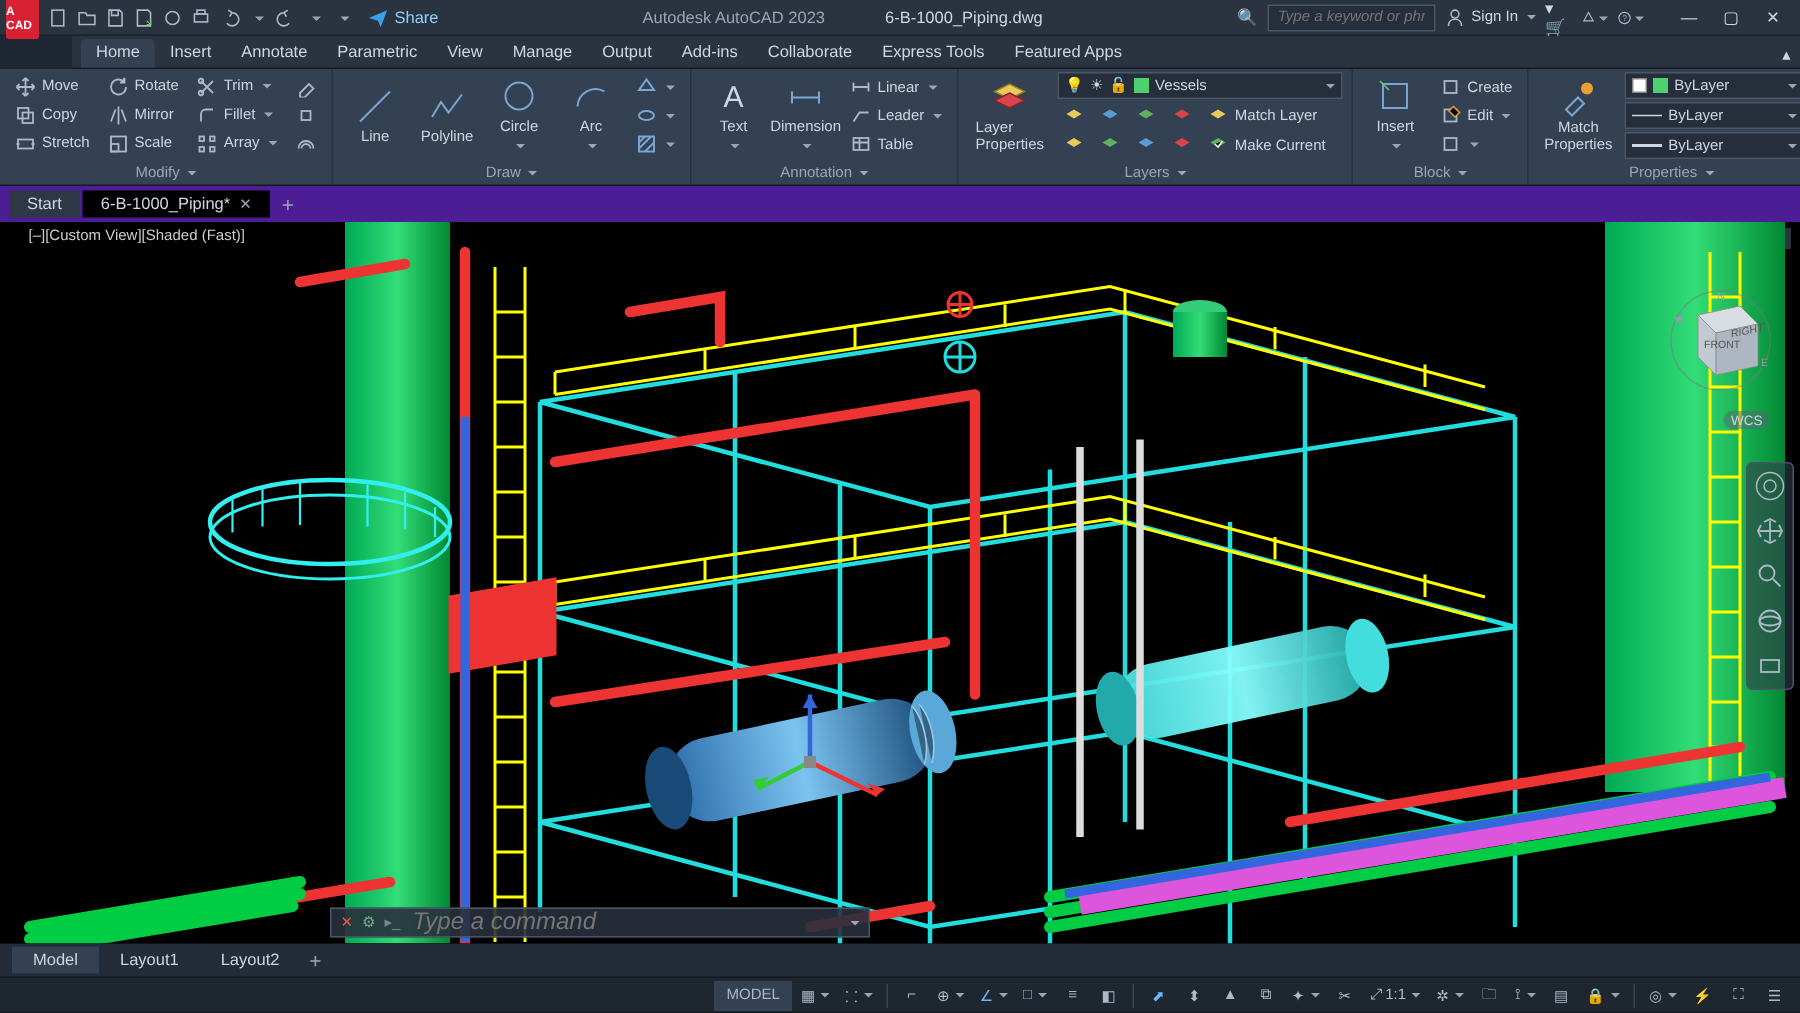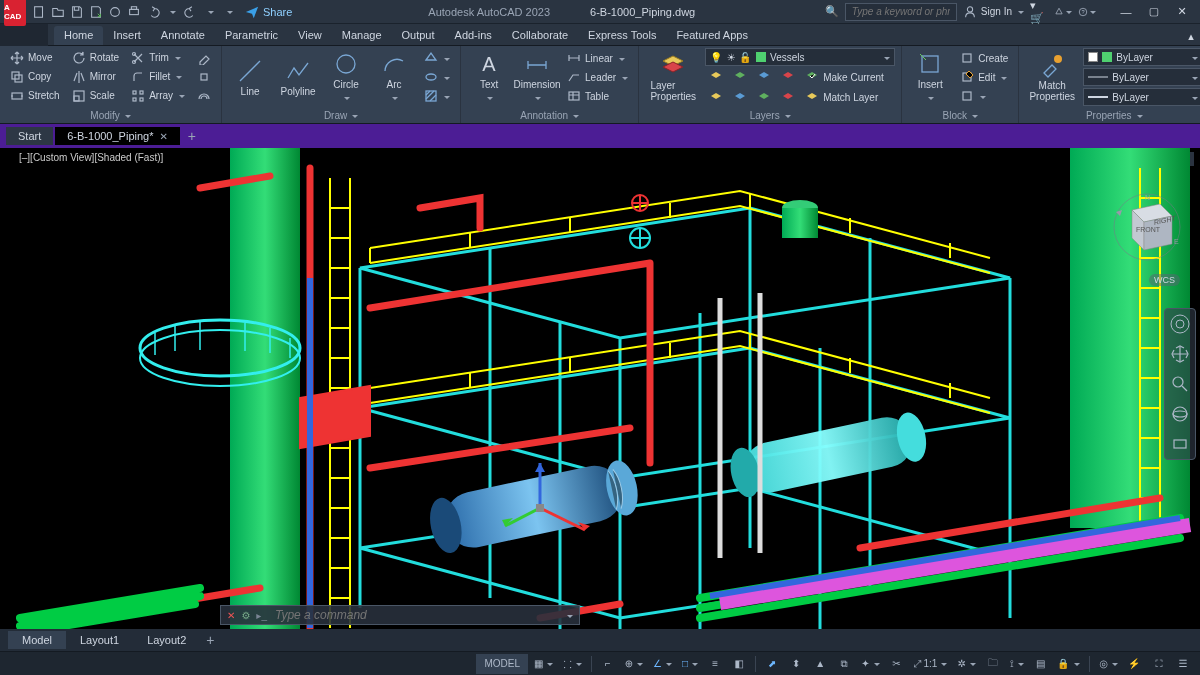--- a/index.html
+++ b/index.html
@@ -48,21 +48,21 @@
   
   .canvas{position:relative;height:481px;background:#000;overflow:hidden;}
   .view-label{position:absolute;top:4px;left:19px;font-size:10px;color:#ccc;}
   .doc-win{position:absolute;top:4px;right:6px;display:flex;gap:2px;}
   .doc-win div{width:16px;height:14px;background:#2a3340;display:flex;align-items:center;justify-content:center;font-size:9px;cursor:pointer;}
   .viewcube{position:absolute;top:44px;right:18px;width:70px;height:70px;}
   .wcs{position:absolute;top:126px;right:20px;background:rgba(90,100,115,.5);font-size:9px;padding:1px 5px;border-radius:7px;}
   .navbar{position:absolute;top:160px;right:4px;width:32px;background:rgba(50,60,75,.6);border:1px solid #4a5666;border-radius:4px;display:flex;flex-direction:column;padding:3px 0;gap:6px;align-items:center;}
   .navbar div{width:24px;height:24px;cursor:pointer;display:flex;align-items:center;justify-content:center;}
   .cmdline{position:absolute;bottom:4px;left:220px;height:20px;background:rgba(40,48,60,.9);border:1px solid var(--border);display:flex;align-items:center;padding:0 6px;gap:6px;font-size:10px;min-width:360px;}
-  .cmdline input{background:transparent;border:none;color:#888;font-style:italic;font-size:12px;outline:none;flex:1;}
+  .cmdline input{background:transparent;border:none;color:#888;font-style:italic;font-size:16px;outline:none;flex:1;}
   
   .btabs{height:22px;background:#232c38;display:flex;align-items:center;padding:0 8px;gap:0;}
   .btab{padding:3px 14px;font-size:11px;cursor:pointer;}
   .btab.active{background:#344152;}
   
   .statusbar{height:24px;background:var(--status);display:flex;align-items:center;justify-content:flex-end;padding:0 6px;gap:2px;border-top:1px solid #141a22;}
   .sbtn{height:20px;min-width:22px;padding:0 4px;display:flex;align-items:center;justify-content:center;cursor:pointer;color:var(--icon);font-size:10px;gap:2px;}
   .sbtn.on{color:#6db7ff;}
   .sdiv{width:1px;height:16px;background:#3a4452;margin:0 3px;}
   .model-btn{background:#344152;padding:2px 8px;font-size:10px;}
@@ -398,20 +398,48 @@
           <span>☀</span>
           <span>🔓</span>
           <div class="swatch" style="background:#4fd070;"></div>
           <span>Vessels</span>
           <span style="flex:1"></span>
             <span class="chev"></span>
         </div>
         <div style="display:flex;gap:2px;">
           <div class="rsmall">
               <svg viewBox="0 0 14 14">
+                <path fill="#e8c95a" d="M7 3l5 3-5 3-5-3z"></path>
+              </svg>
+            </div>
+          <div class="rsmall">
+              <svg viewBox="0 0 14 14">
+                <path fill="#5a9bd4" d="M7 3l5 3-5 3-5-3z"></path>
+              </svg>
+            </div>
+          <div class="rsmall">
+              <svg viewBox="0 0 14 14">
+                <path fill="#5fb05f" d="M7 3l5 3-5 3-5-3z"></path>
+              </svg>
+            </div>
+          <div class="rsmall">
+              <svg viewBox="0 0 14 14">
+                <path fill="#d9444a" d="M7 3l5 3-5 3-5-3z"></path>
+              </svg>
+            </div>
+          <div class="rsmall">
+              <svg viewBox="0 0 14 14">
+                <path fill="#e8c95a" d="M7 3l5 3-5 3-5-3z"></path>
+              </svg>
+              <span>Match Layer</span>
+            </div>
+        </div>
+        <div style="display:flex;gap:2px;">
+          <div class="rsmall">
+              <svg viewBox="0 0 14 14">
                 <path fill="#e8c95a" d="M7 2l5 3-5 3-5-3z"></path>
               </svg>
             </div>
           <div class="rsmall">
               <svg viewBox="0 0 14 14">
                 <path fill="#5fb05f" d="M7 2l5 3-5 3-5-3z"></path>
               </svg>
             </div>
           <div class="rsmall">
               <svg viewBox="0 0 14 14">
@@ -422,48 +450,20 @@
               <svg viewBox="0 0 14 14">
                 <path fill="#d9444a" d="M7 2l5 3-5 3-5-3z"></path>
               </svg>
             </div>
           <div class="rsmall">
               <svg viewBox="0 0 14 14">
                 <path fill="#5fb05f" d="M7 2l5 3-5 3-5-3z"></path>
                 <path stroke="#fff" d="M5 6l2 2 3-4"></path>
               </svg>
               <span>Make Current</span>
-            </div>
-        </div>
-        <div style="display:flex;gap:2px;">
-          <div class="rsmall">
-              <svg viewBox="0 0 14 14">
-                <path fill="#e8c95a" d="M7 3l5 3-5 3-5-3z"></path>
-              </svg>
-            </div>
-          <div class="rsmall">
-              <svg viewBox="0 0 14 14">
-                <path fill="#5a9bd4" d="M7 3l5 3-5 3-5-3z"></path>
-              </svg>
-            </div>
-          <div class="rsmall">
-              <svg viewBox="0 0 14 14">
-                <path fill="#5fb05f" d="M7 3l5 3-5 3-5-3z"></path>
-              </svg>
-            </div>
-          <div class="rsmall">
-              <svg viewBox="0 0 14 14">
-                <path fill="#d9444a" d="M7 3l5 3-5 3-5-3z"></path>
-              </svg>
-            </div>
-          <div class="rsmall">
-              <svg viewBox="0 0 14 14">
-                <path fill="#e8c95a" d="M7 3l5 3-5 3-5-3z"></path>
-              </svg>
-              <span>Match Layer</span>
             </div>
         </div>
       </div>
     </div>
     <div class="rpanel-title">
         <span>Layers</span>
         <span class="chev"></span>
       </div>
   </div>
 

